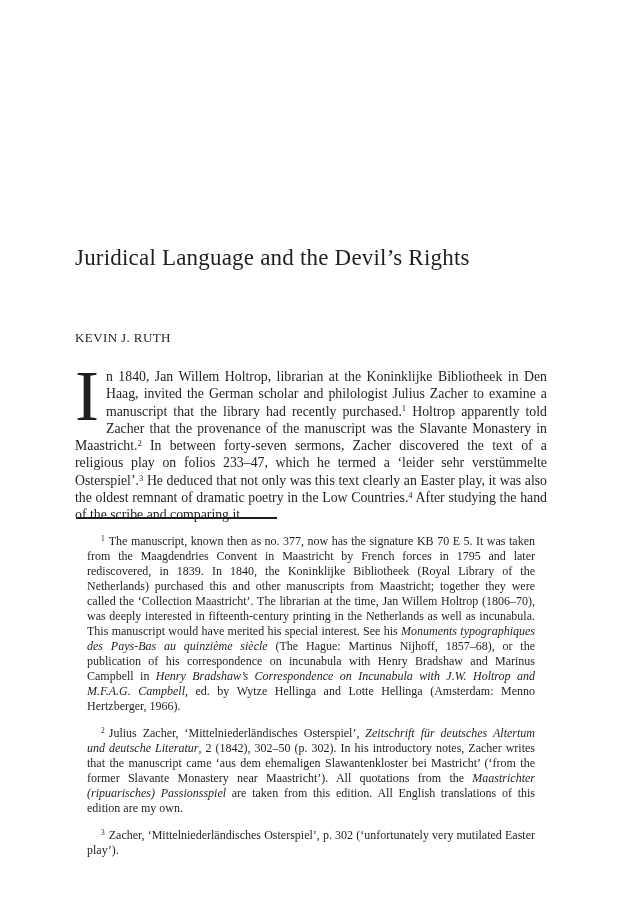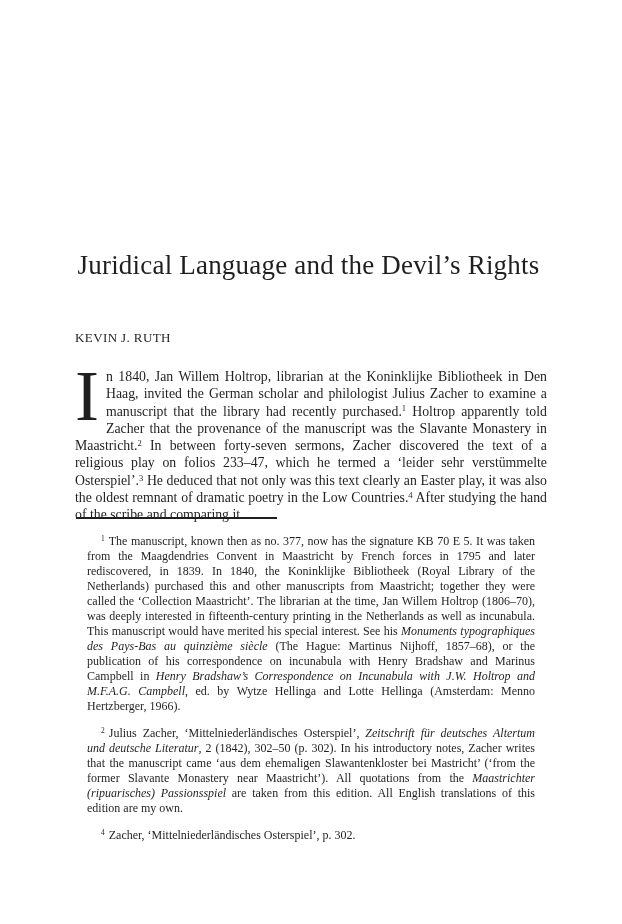--- a/index.html
+++ b/index.html
@@ -11,25 +11,24 @@
     font-family: "Liberation Serif", serif;
     color: #1f1f1f;
     overflow: hidden;
     margin: 0 auto;
   }
   .title-block {
     position: absolute;
     top: 244px;
     left: 75px;
     width: 467px;
-    text-align: center;
-    font-size: 27px;
+    text-align: left;
+    font-size: 23px;
     line-height: 27px;
     letter-spacing: 0.2px;
-    margin-top: 8px;
   }
   .title-block i { font-style: italic; }
   .author {
     position: absolute;
     top: 330px;
     left: 75px;
     width: 467px;
     text-align: left;
     font-size: 13px;
     letter-spacing: 0.4px;
@@ -91,16 +90,16 @@
 
   <div class="body-text">
     <span class="dropcap">I</span><span><span>n 1840, Jan Willem Holtrop, librarian at the Koninklijke Bibliotheek in Den Haag, invited the German scholar and philologist Julius Zacher to examine a manuscript that the library had recently purchased.</span><sup>1</sup><span> Holtrop apparently told Zacher that the provenance of the manuscript was the Slavante Monastery in Maastricht.</span><sup>2</sup><span> In between forty-seven sermons, Zacher discovered the text of a religious play on folios 233–47, which he termed a ‘leider sehr verstümmelte Osterspiel’.</span><sup>3</sup><span> He deduced that not only was this text clearly an Easter play, it was also the oldest remnant of dramatic poetry in the Low Countries.</span><sup>4</sup><span> After studying the hand of the scribe and comparing it</span></span>
   </div>
 
   <div class="footnote-rule"></div>
 
   <div class="footnotes">
     <p class="footnote"><sup class="fn-marker">1</sup><span><span>The manuscript, known then as no. 377, now has the signature KB 70 E 5. It was taken from the Maagdendries Convent in Maastricht by French forces in 1795 and later rediscovered, in 1839. In 1840, the Koninklijke Bibliotheek (Royal Library of the Netherlands) purchased this and other manuscripts from Maastricht; together they were called the ‘Collection Maastricht’. The librarian at the time, Jan Willem Holtrop (1806–70), was deeply interested in fifteenth-century printing in the Netherlands as well as incunabula. This manuscript would have merited his special interest. See his </span><i>Monuments typographiques des Pays-Bas au quinzième siècle</i><span> (The Hague: Martinus Nijhoff, 1857–68), or the publication of his correspondence on incunabula with Henry Bradshaw and Marinus Campbell in </span><i>Henry Bradshaw’s Correspondence on Incunabula with J.W. Holtrop and M.F.A.G. Campbell</i><span>, ed. by Wytze Hellinga and Lotte Hellinga (Amsterdam: Menno Hertzberger, 1966).</span></span></p>
     <p class="footnote"><sup class="fn-marker">2</sup><span><span>Julius Zacher, ‘Mittelniederländisches Osterspiel’, </span><i>Zeitschrift für deutsches Altertum und deutsche Literatur</i><span>, 2 (1842), 302–50 (p. 302). In his introductory notes, Zacher writes that the manuscript came ‘aus dem ehemaligen Slawantenkloster bei Mastricht’ (‘from the former Slavante Monastery near Maastricht’). All quotations from the </span><i>Maastrichter (ripuarisches) Passionsspiel</i><span> are taken from this edition. All English translations of this edition are my own.</span></span></p>
-    <p class="footnote"><sup class="fn-marker">4</sup><span><span>Zacher, ‘Mittelniederländisches Osterspiel’, p. 302.</span></span></p>
+    <p class="footnote"><sup class="fn-marker">3</sup><span><span>Zacher, ‘Mittelniederländisches Osterspiel’, p. 302 (‘unfortunately very mutilated Easter play’).</span></span></p>
   </div>
 
 </div>
 
 </body></html>

